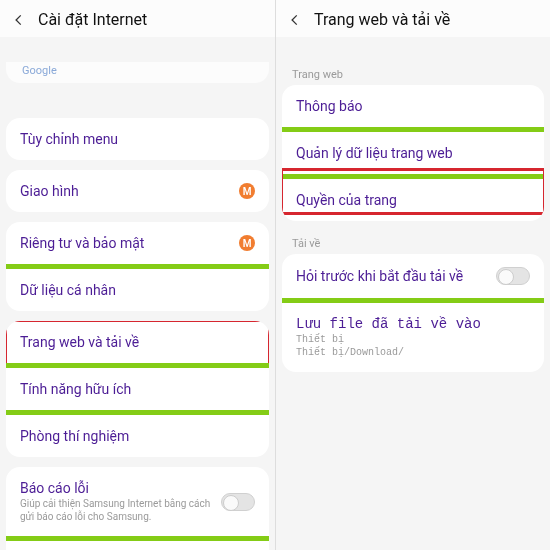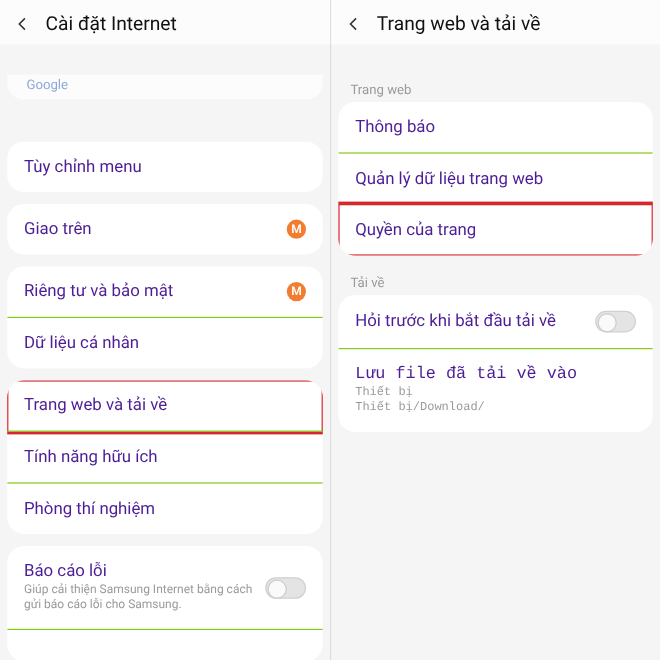--- a/index.html
+++ b/index.html
@@ -49,21 +49,21 @@
   .card {
     background: #fff;
     border-radius: 14px;
     margin: 0 6px 10px 6px;
     overflow: hidden;
   }
   .row {
     padding: 13px 14px;
     display: flex;
     align-items: center;
-    border-bottom: 1px solid #84cc16;
+    border-bottom: 5px solid #84cc16;
     position: relative;
   }
   .row:last-child { border-bottom: none; }
   .row-main { flex: 1; min-width: 0; }
   .row-title {
     font-size: 14px;
     color: #4c1d95;
   }
   .row-sub {
     font-size: 10px;
@@ -138,21 +138,21 @@
       <div class="row">
         <div class="row-main">
             <div class="row-title">Tùy chỉnh menu</div>
           </div>
       </div>
     </div>
 
     <div class="card">
       <div class="row">
         <div class="row-main">
-            <div class="row-title">Giao trên</div>
+            <div class="row-title">Giao hình</div>
           </div>
         <div class="m-badge">M</div>
       </div>
     </div>
 
     <div class="card">
       <div class="row">
         <div class="row-main">
             <div class="row-title">Riêng tư và bảo mật</div>
           </div>

